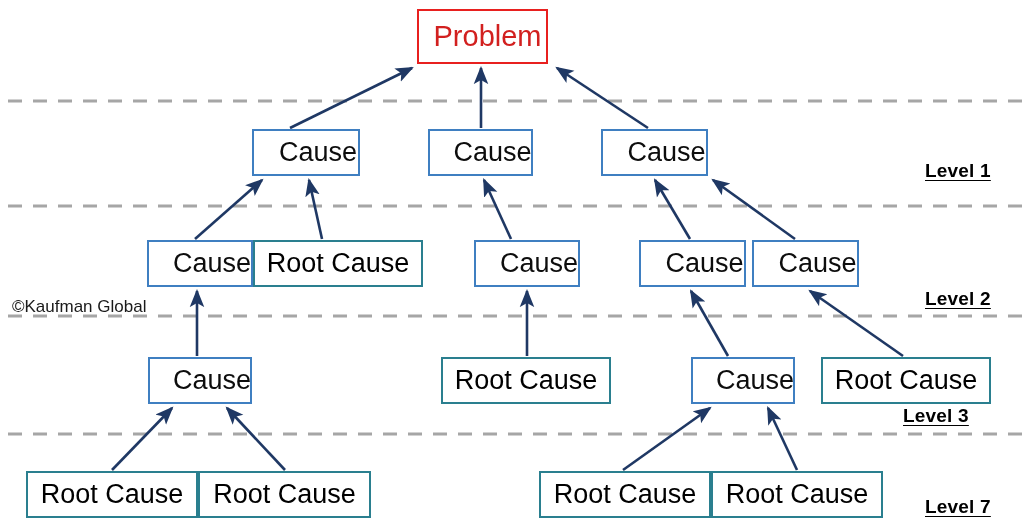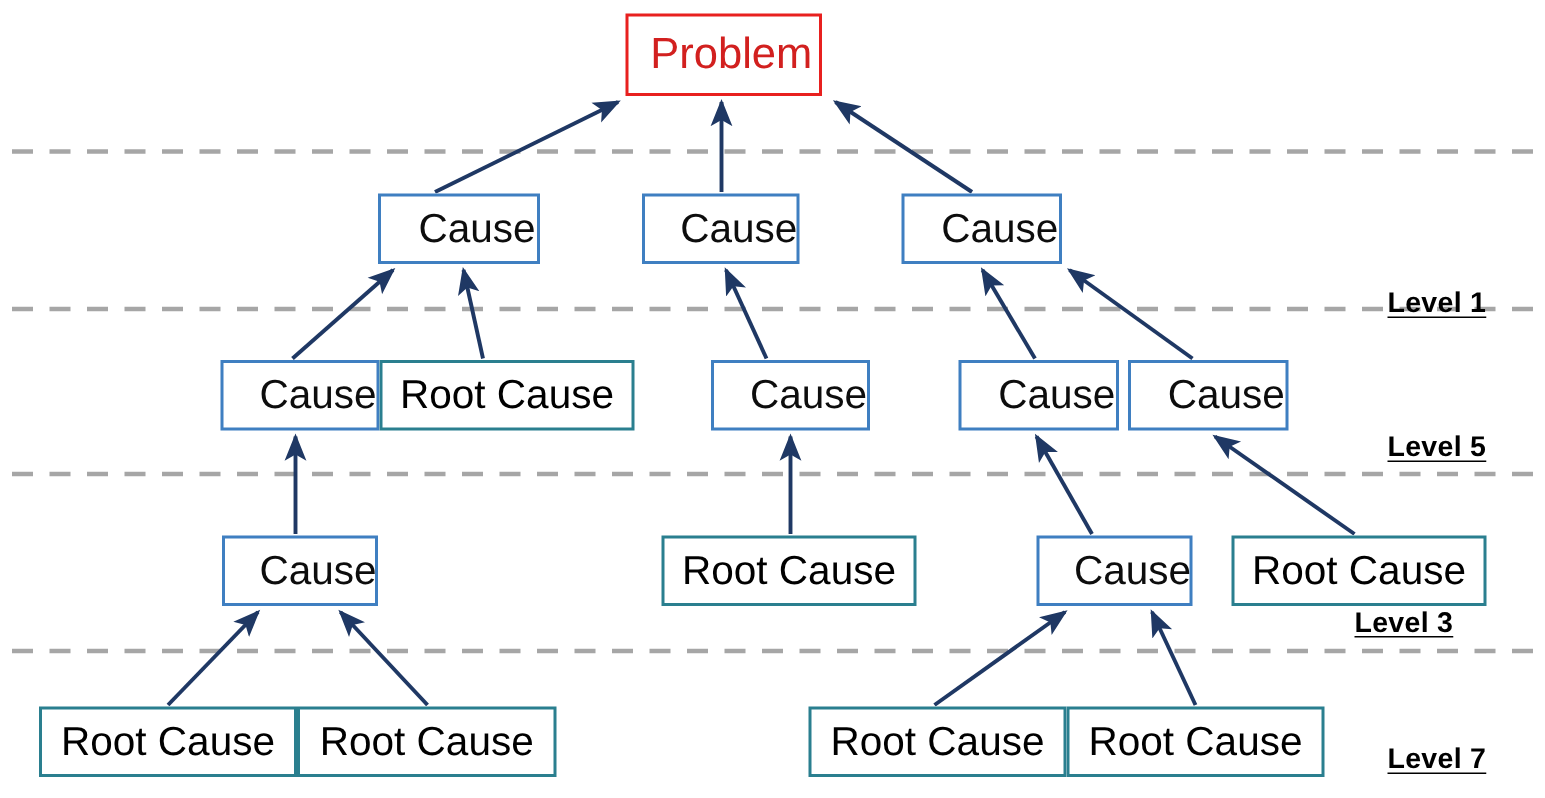--- a/index.html
+++ b/index.html
@@ -116,19 +116,20 @@
       <div class="node node-cause" style="left: 148px; top: 357px; width: 104px; height: 47px;">Cause</div>
       <div class="node node-root" style="left: 441px; top: 357px; width: 170px; height: 47px;">Root Cause</div>
       <div class="node node-cause" style="left: 691px; top: 357px; width: 104px; height: 47px;">Cause</div>
       <div class="node node-root" style="left: 821px; top: 357px; width: 170px; height: 47px;">Root Cause</div>
       <div class="node node-root" style="left: 26px; top: 471px; width: 172px; height: 47px;">Root Cause</div>
       <div class="node node-root" style="left: 198px; top: 471px; width: 173px; height: 47px;">Root Cause</div>
       <div class="node node-root" style="left: 539px; top: 471px; width: 172px; height: 47px;">Root Cause</div>
       <div class="node node-root" style="left: 711px; top: 471px; width: 172px; height: 47px;">Root Cause</div>
     </div>
   <div id="levels-layer">
-      <div class="level-label" style="left: 925px; top: 192px;">Level 1</div>
-      <div class="level-label" style="left: 925px; top: 288px;">Level 5</div>
+      <div class="level-label" style="left: 925px; top: 160px;">Level 1</div>
+      <div class="level-label" style="left: 925px; top: 288px;">Level 2</div>
       <div class="level-label" style="left: 903px; top: 405px;">Level 3</div>
       <div class="level-label" style="left: 925px; top: 496px;">Level 7</div>
     </div>
 
+  <div class="watermark" style="left:12px; top:297px;">©Kaufman Global</div>
 </div>
 
 </body></html>

